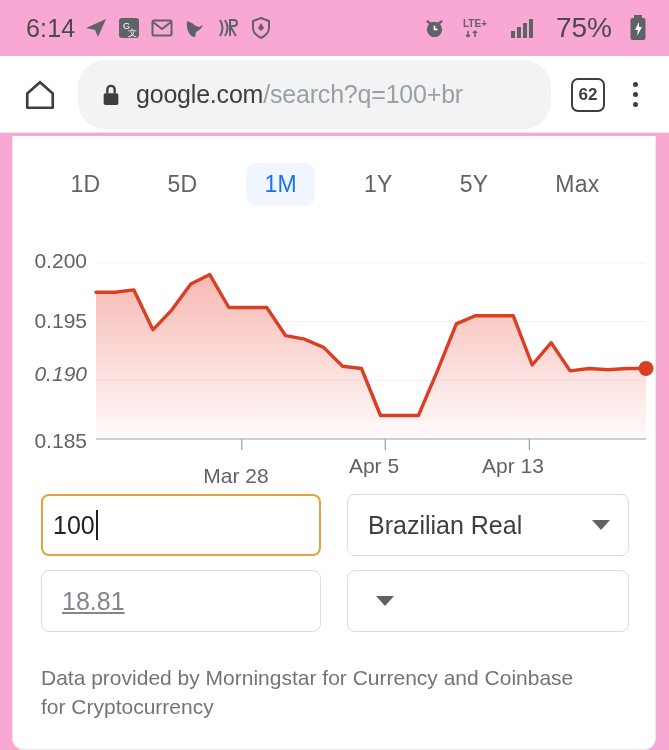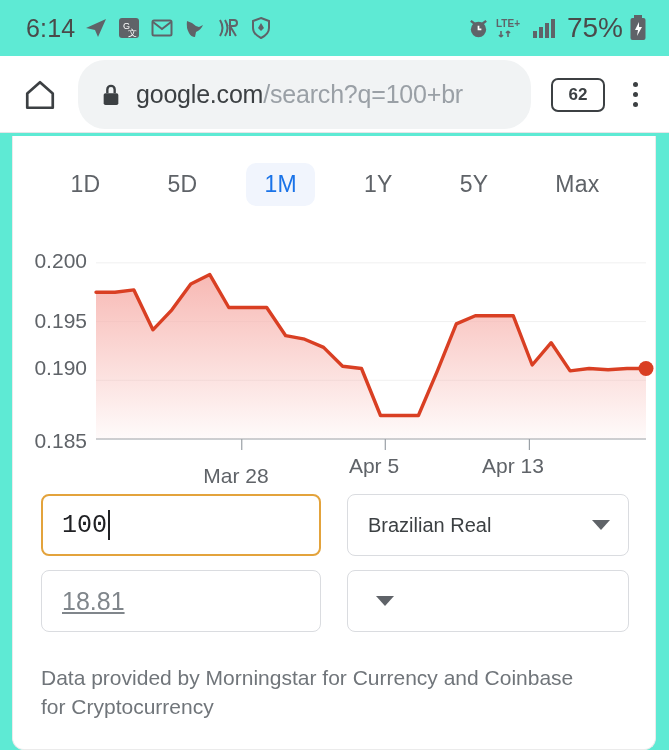--- a/index.html
+++ b/index.html
@@ -2,31 +2,31 @@
 <html><head>
 <meta charset="utf-8">
 <style>
   * { box-sizing: border-box; margin: 0; padding: 0; }
   html, body {
     width: 669px; height: 750px;
     background: #ffffff;
     font-family: "Liberation Sans", sans-serif;
     overflow: hidden;
   }
-  .screen { position: relative; width: 669px; height: 750px; background: #5eead4; }
+  .screen { position: relative; width: 669px; height: 750px; background: #f9a8d4; }
 
   
   .statusbar {
     position: absolute; left: 0; top: 0; width: 669px; height: 56px;
     display: flex; align-items: center; justify-content: space-between;
     padding: 0 22px 0 26px;
   }
   .sb-left { display: flex; align-items: center; gap: 9px; }
   .sb-time { font-size: 25px; color: #4a4a4a; letter-spacing: .2px; font-family: "Liberation Sans", sans-serif; }
-  .sb-right { display: flex; align-items: center; gap: 6px; }
+  .sb-right { display: flex; align-items: center; gap: 17px; }
   .sb-pct { font-size: 28px; color: #4a4a4a; margin-left: 3px; }
   .ic { display: inline-block; line-height: 0; }
 
   
   .toolbar {
     position: absolute; left: 0; top: 56px; width: 669px; height: 77px;
     display: flex; align-items: center; padding: 0 14px 0 16px; gap: 10px;
     background: #fff;
   }
   .home-btn { width: 48px; height: 48px; display: flex; align-items: center; justify-content: center; flex: 0 0 auto; }
@@ -34,21 +34,21 @@
     flex: 1 1 auto; height: 69px; background: #f1f3f4; border-radius: 27px;
     display: flex; align-items: center; padding: 0 22px; gap: 14px; overflow: hidden;
     margin: 0 4px;
   }
   .url-text {
     font-size: 25px; color: #9aa0a6; white-space: nowrap; overflow: hidden;
     letter-spacing: -0.2px;
   }
   .url-text b { color: #3c4043; font-weight: 400; }
   .tabcount {
-    flex: 0 0 auto; width: 54px; height: 34px; border: 2.4px solid #3c4043; border-radius: 7px;
+    flex: 0 0 auto; width: 34px; height: 34px; border: 2.4px solid #3c4043; border-radius: 7px;
     display: flex; align-items: center; justify-content: center;
     font-size: 17px; color: #3c4043; font-weight: 700; margin-left: 6px;
   }
   .kebab { flex: 0 0 auto; width: 40px; height: 48px; display: flex; flex-direction: column;
            align-items: center; justify-content: center; gap: 5px; }
   .kebab i { width: 5px; height: 5px; border-radius: 50%; background: #3c4043; display: block; }
 
   .toolbar-divider {
     position: absolute; left: 0; top: 132px; width: 669px; height: 1px; background: #e4e6e8;
   }
@@ -82,24 +82,24 @@
 
   
   .conv { position: absolute; left: 0; top: 358px; width: 644px; }
   .conv-row { display: flex; gap: 26px; padding: 0 28px; margin-bottom: 14px; }
   .field {
     height: 62px; border: 1px solid #dadce0; border-radius: 8px;
     display: flex; align-items: center; padding: 0 20px;
     font-size: 25px; background: #fff;
   }
   .field.amount { width: 280px; color: #202124; }
-  .field.amount.focused { border: 2px solid #e3a33c; padding: 0 19px; font-family: Liberation Mono, monospace; }
+  .field.amount.focused { border: 2px solid #e3a33c; padding: 0 10px; }
   .field.result { width: 280px; color: #80868b; text-decoration: underline; }
   .field.select {
-    flex: 1 1 auto; justify-content: space-between; color: #3c4043; font-size: 20px;
+    flex: 1 1 auto; justify-content: space-between; color: #3c4043; font-size: 25px;
     padding-right: 18px;
   }
   .caret {
     width: 0; height: 0; border-left: 9px solid transparent; border-right: 9px solid transparent;
     border-top: 10px solid #5f6368; margin-left: 8px; flex: 0 0 auto;
   }
   .cursor {
     display: inline-block; width: 2px; height: 30px; background: #202124;
     margin-left: 1px; vertical-align: -6px;
   }
@@ -239,21 +239,21 @@
           <line x1="83" y1="207" x2="633" y2="207" stroke="#9aa0a6" stroke-width="1.2"></line>
           <path d="M83.0 60.2 L102.0 60.2 L120.9 57.9 L139.9 97.8 L158.9 77.8 L177.8 52.0 L196.8 42.6 L215.8 75.5 L234.7 75.5 L253.7 75.5 L272.7 103.7 L291.6 107.2 L310.6 115.4 L329.6 134.2 L348.5 136.5 L367.5 183.5 L386.4 183.5 L405.4 183.5 L424.4 138.9 L443.3 91.9 L462.3 83.7 L481.3 83.7 L500.2 83.7 L519.2 133.0 L538.2 110.7 L557.1 138.9 L576.1 136.5 L595.1 137.7 L614.0 136.5 L633.0 136.5 L633 207 L83 207 Z" fill="url(#g1)" stroke="none"></path>
           <path d="M83.0 60.2 L102.0 60.2 L120.9 57.9 L139.9 97.8 L158.9 77.8 L177.8 52.0 L196.8 42.6 L215.8 75.5 L234.7 75.5 L253.7 75.5 L272.7 103.7 L291.6 107.2 L310.6 115.4 L329.6 134.2 L348.5 136.5 L367.5 183.5 L386.4 183.5 L405.4 183.5 L424.4 138.9 L443.3 91.9 L462.3 83.7 L481.3 83.7 L500.2 83.7 L519.2 133.0 L538.2 110.7 L557.1 138.9 L576.1 136.5 L595.1 137.7 L614.0 136.5 L633.0 136.5 " fill="none" stroke="#d93f23" stroke-width="3.4" stroke-linejoin="round" stroke-linecap="round"></path>
           <circle cx="633" cy="136.5483870967742" r="7.5" fill="#d93f23"></circle>
           <line x1="228.75" y1="207" x2="228.75" y2="218" stroke="#9aa0a6" stroke-width="1.2"></line>
           <line x1="372.3" y1="207" x2="372.3" y2="218" stroke="#9aa0a6" stroke-width="1.2"></line>
           <line x1="516.4000000000001" y1="207" x2="516.4000000000001" y2="218" stroke="#9aa0a6" stroke-width="1.2"></line>
         </svg>
       <div class="ylab" style="top:17px;">0.200</div>
       <div class="ylab" style="top:77px;">0.195</div>
-      <div class="ylab" style="top:124px;">0.190</div>
+      <div class="ylab" style="top:130px;font-style:italic;">0.190</div>
       <div class="ylab" style="top:197px;">0.185</div>
       <div class="xlab" style="left:163px; top:232px;">Mar 28</div>
       <div class="xlab" style="left:301px; top:222px;">Apr 5</div>
       <div class="xlab" style="left:440px; top:222px;">Apr 13</div>
     </div>
 
     <div class="conv">
       <div class="conv-row">
         <div class="field amount focused">
           <span>100</span>

